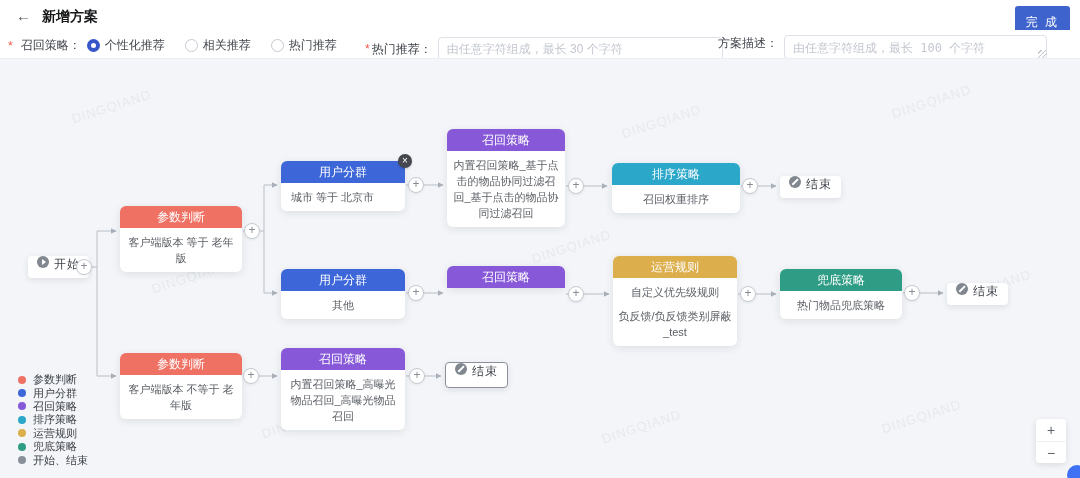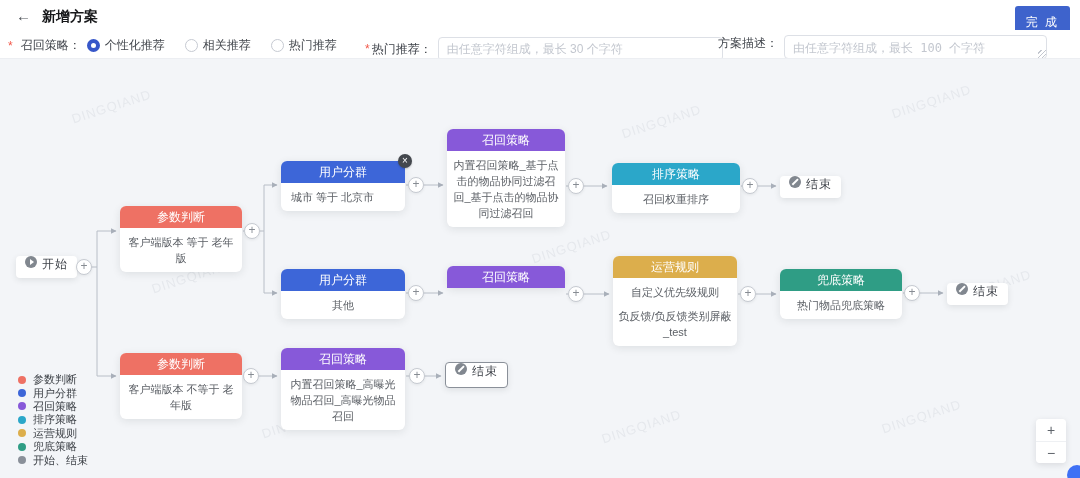--- a/index.html
+++ b/index.html
@@ -159,21 +159,21 @@
     <span class="wm" style="left:320px;top:110px">DINGQIAND</span>
     <span class="wm" style="left:620px;top:55px">DINGQIAND</span>
     <span class="wm" style="left:890px;top:35px">DINGQIAND</span>
     <span class="wm" style="left:150px;top:210px">DINGQIAND</span>
     <span class="wm" style="left:530px;top:180px">DINGQIAND</span>
     <span class="wm" style="left:950px;top:220px">DINGQIAND</span>
     <span class="wm" style="left:260px;top:355px">DINGQIAND</span>
     <span class="wm" style="left:600px;top:360px">DINGQIAND</span>
     <span class="wm" style="left:880px;top:350px">DINGQIAND</span>
 
-    <div class="pill" style="left:16px;top:197px">
+    <div class="pill" style="left:28px;top:197px">
       <span class="c-icon">
           <span class="play"></span>
         </span>
       <span>开始</span>
     </div>
 
     <div class="node" style="left:120px;top:147px;width:122px">
       <div class="node-head h-red">参数判断</div>
       <div class="node-body">客户端版本 等于 老年版</div>
     </div>

